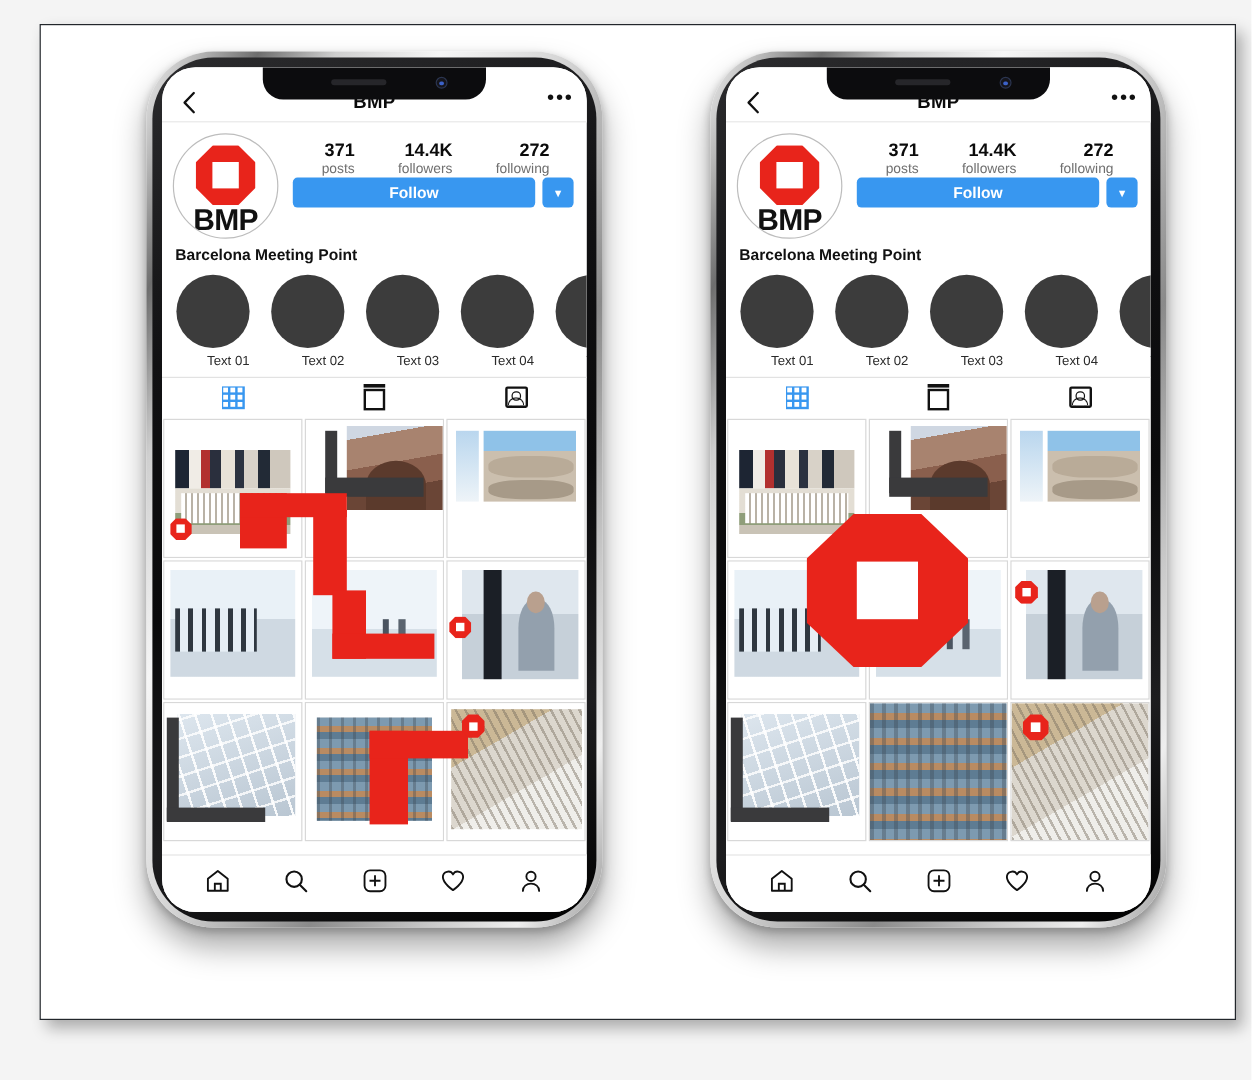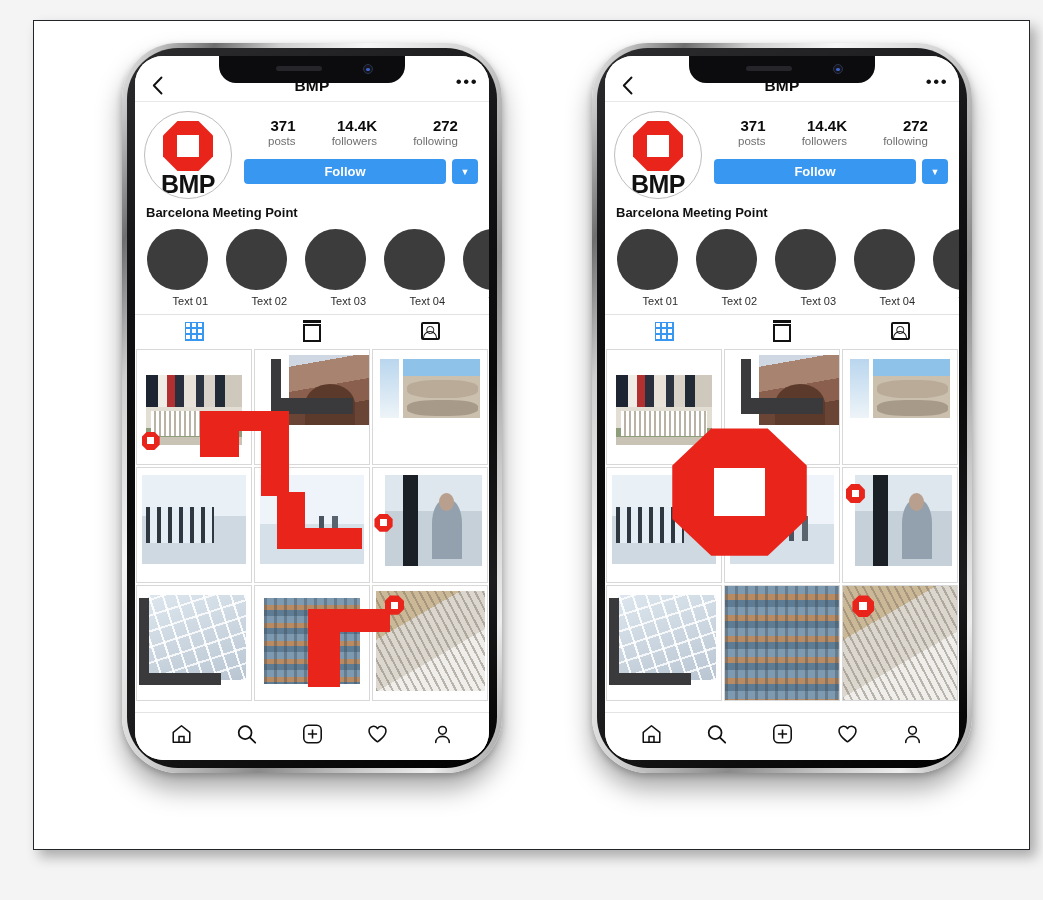--- a/index.html
+++ b/index.html
@@ -133,21 +133,21 @@
 
   .profile-right { flex: 1; padding-left: 12px; padding-top: 6px; }
   .stats {
     display: flex; justify-content: space-around;
     padding: 0 4px 0 6px;
   }
   .stat { text-align: right; }
   .stat .num { font-size: 15px; font-weight: bold; color: #0b0b0b; line-height: 1.18; }
   .stat .lbl { font-size: 11.5px; color: #6f6f6f; line-height: 1.2; }
 
-  .actions { display: flex; gap: 6px; margin-top: 11px; padding-right: 2px; }
+  .actions { display: flex; gap: 6px; padding-right: 2px; }
   .btn-follow {
     flex: 1; height: 25px; border-radius: 4px;
     background: #3897f0; color: #fff;
     font-size: 13px; font-weight: bold;
     display: flex; align-items: center; justify-content: center;
     border: none;
     font-family: "Liberation Sans", sans-serif;
   }
   .btn-caret {
     width: 26px; height: 25px; border-radius: 4px;

